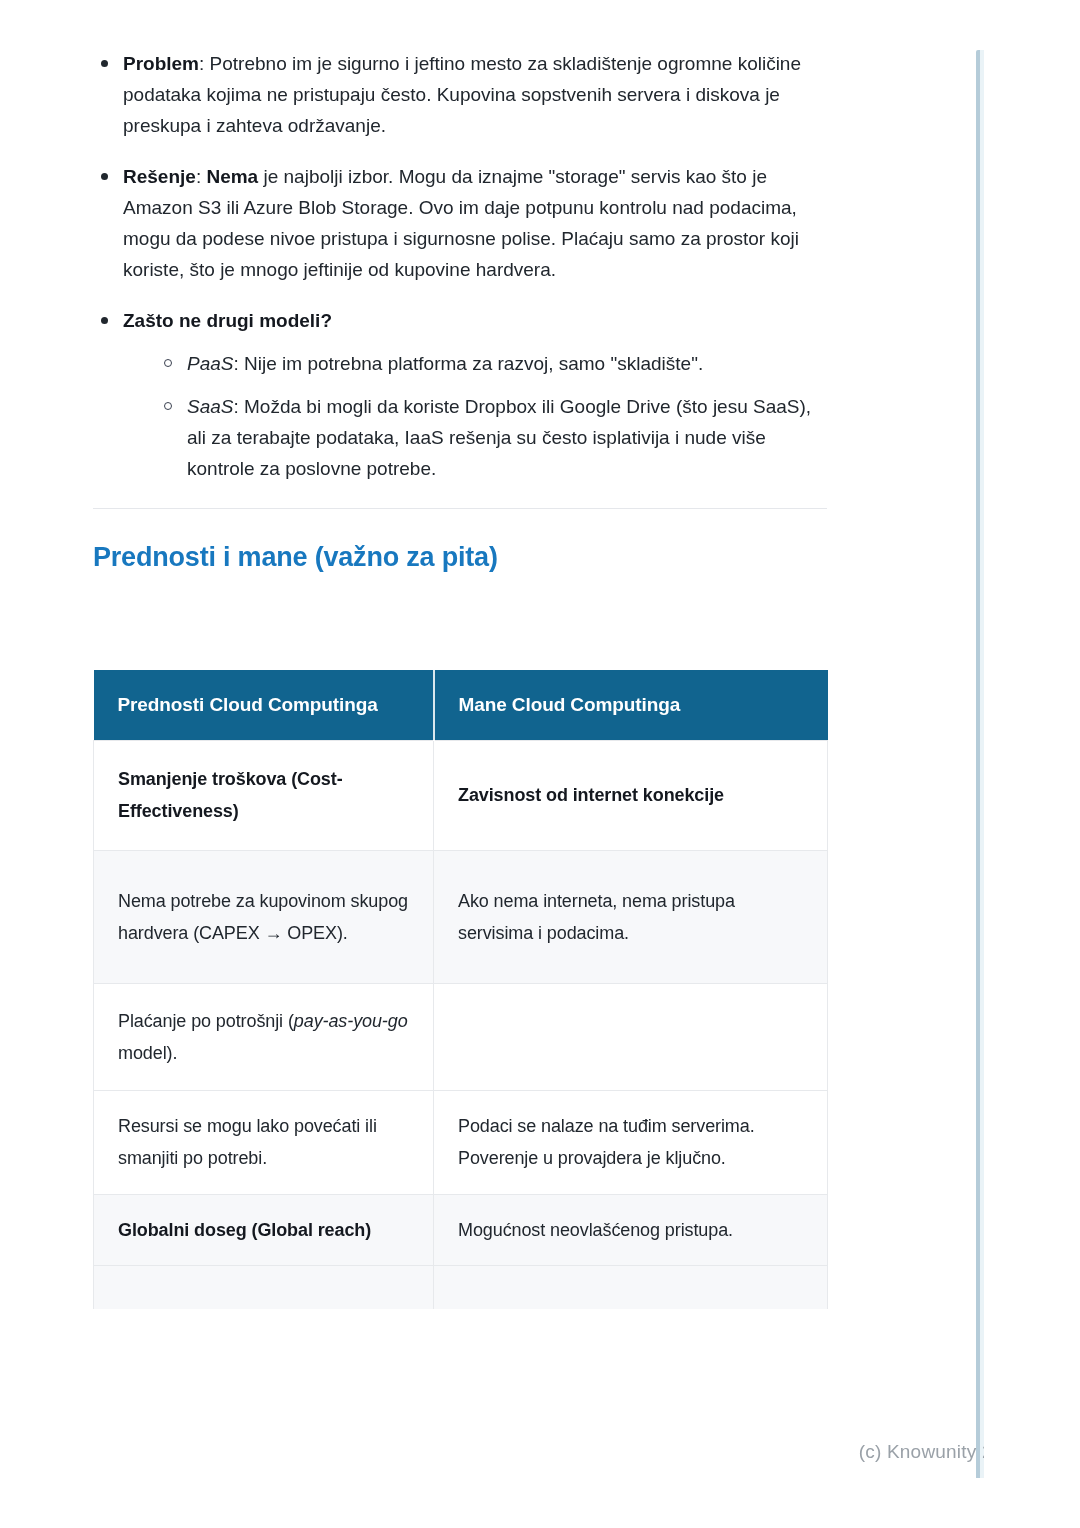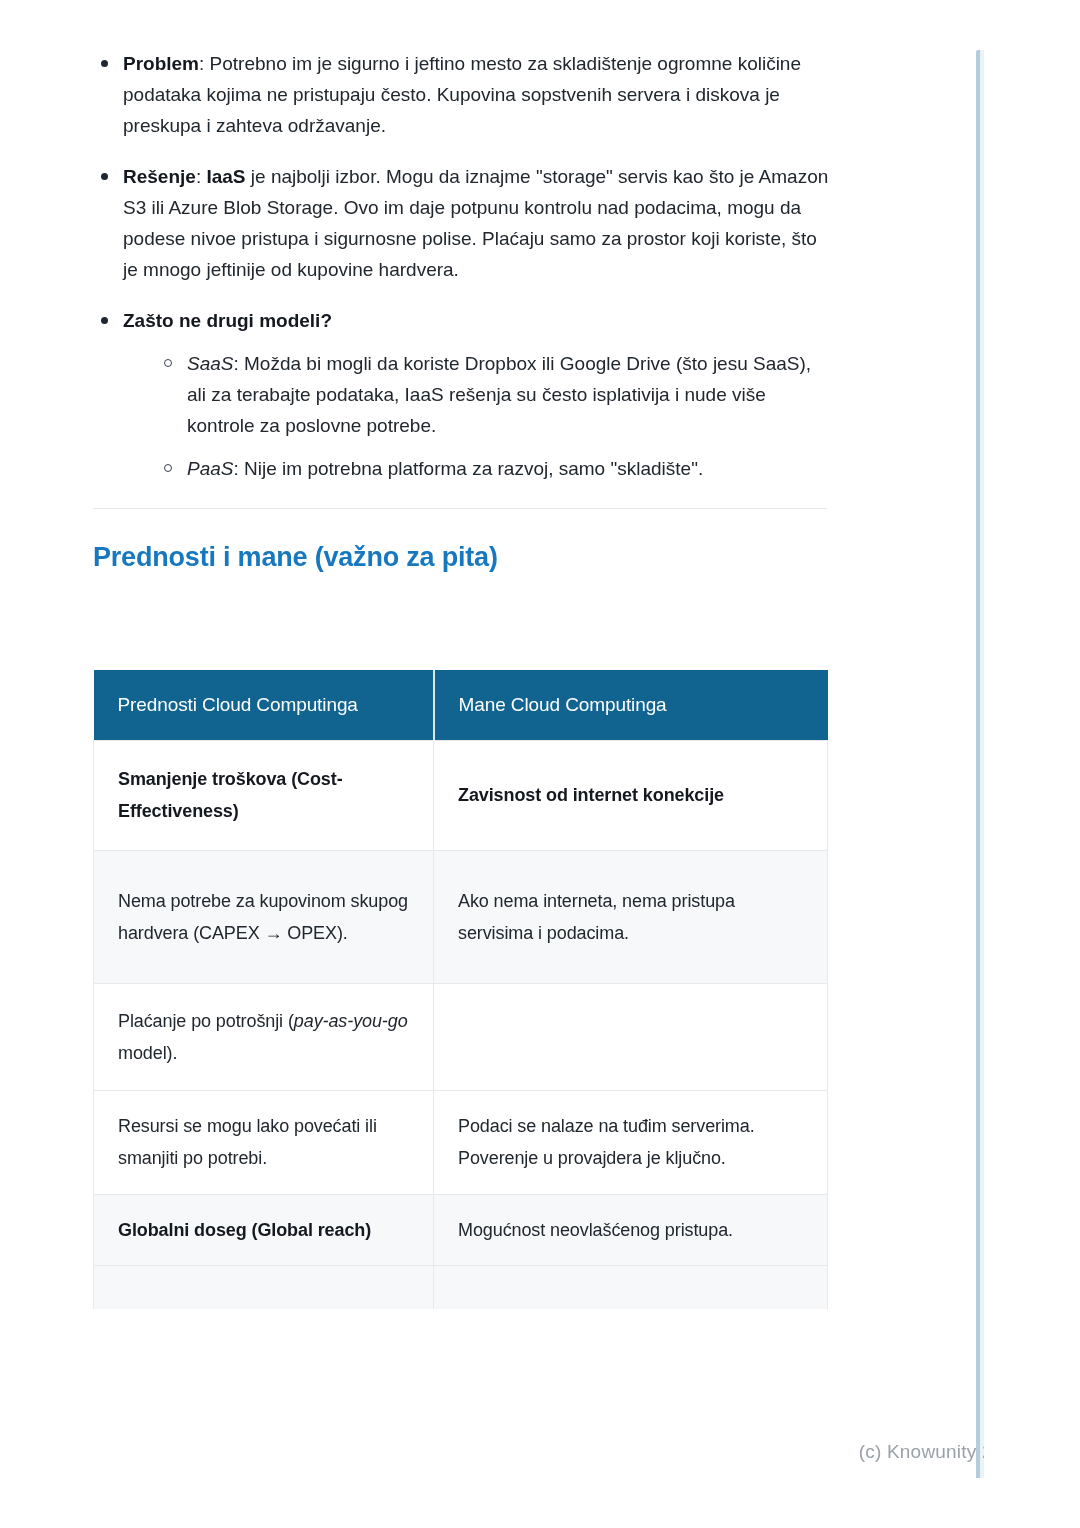--- a/index.html
+++ b/index.html
@@ -28,21 +28,21 @@
 
   
   .divider{position:absolute;left:93px;top:508px;width:734px;height:0;border-top:1px solid #e5e7eb;}
   .heading{position:absolute;left:93px;top:538px;width:737px;font-size:27px;line-height:38px;font-weight:700;color:var(--accent_heading);letter-spacing:-0.2px;}
   .intro{position:absolute;left:93px;top:604px;width:800px;font-size:19px;line-height:30px;white-space:nowrap;}
 
   
   .ct{position:absolute;left:93px;top:670px;width:734px;border-collapse:collapse;table-layout:fixed;font-size:18px;}
   .ct col.c1{width:340px;}
   .ct col.c2{width:394px;}
-  .ct th{background:var(--table_header_bg);color:var(--table_header_text);height:70px;font-size:19px;font-weight:400;text-align:left;padding:8px 24px;vertical-align:middle;letter-spacing:-0.1px;}
+  .ct th{background:var(--table_header_bg);color:var(--table_header_text);height:70px;font-size:19px;font-weight:700;text-align:left;padding:8px 24px;vertical-align:middle;letter-spacing:-0.1px;}
   .ct th:first-child{border-right:2px solid rgba(255,255,255,0.85);}
   .ct td{border:1px solid var(--border);padding:0 24px;vertical-align:middle;line-height:32px;letter-spacing:-0.1px;}
   .ct .nw{white-space:nowrap;}
   tr.stripe td{background:var(--row_stripe);}
   .r0 td{height:110px;} .r1 td{height:133px;} .r2 td{height:107px;} .r3 td{height:73px;}
   .r4 td{height:104px;} .r5 td{height:71px;}  .r6 td{height:106px;} .r7 td{height:44px;border-bottom:none;
     background:linear-gradient(180deg,#f7f8fa 0%,#f7f8fa 55%,rgba(247,248,250,0) 100%);}
   .seg-b{font-weight:700;color:#14181f;}
   .seg-i{font-style:italic;}
 
@@ -55,30 +55,30 @@
 </head>
 <body>
 
 <div class="page">
 
   <ul class="notes">
     <li class="b">
       <span><span class="seg-b">Problem</span><span>: Potrebno im je sigurno i jeftino mesto za skladištenje ogromne količine podataka kojima ne pristupaju često. Kupovina sopstvenih servera i diskova je preskupa i zahteva održavanje.</span></span>
     </li>
     <li class="b">
-      <span><span class="seg-b">Rešenje</span><span>: </span><span class="seg-b">IaaS</span><span> je najbolji izbor. Mogu da iznajme "storage" servis kao što je Amazon S3 ili Azure Blob Storage. Ovo im daje potpunu kontrolu nad podacima, mogu da podese nivoe pristupa i sigurnosne polise. Plaćaju samo za prostor koji koriste, što je mnogo jeftinije od kupovine hardvera.</span></span>
+      <span><span class="seg-b">Rešenje</span><span>: </span><span class="seg-b">Nema</span><span> je najbolji izbor. Mogu da iznajme "storage" servis kao što je Amazon S3 ili Azure Blob Storage. Ovo im daje potpunu kontrolu nad podacima, mogu da podese nivoe pristupa i sigurnosne polise. Plaćaju samo za prostor koji koriste, što je mnogo jeftinije od kupovine hardvera.</span></span>
     </li>
     <li class="b">
       <span><span class="seg-b">Zašto ne drugi modeli?</span></span>
       <ul class="subnotes">
         <li class="sb">
-          <span><span class="seg-i">SaaS</span><span>: Možda bi mogli da koriste Dropbox ili Google Drive (što jesu SaaS), ali za terabajte podataka, IaaS rešenja su često isplativija i nude više kontrole za poslovne potrebe.</span></span>
+          <span><span class="seg-i">PaaS</span><span>: Nije im potrebna platforma za razvoj, samo "skladište".</span></span>
         </li>
         <li class="sb">
-          <span><span class="seg-i">PaaS</span><span>: Nije im potrebna platforma za razvoj, samo "skladište".</span></span>
+          <span><span class="seg-i">SaaS</span><span>: Možda bi mogli da koriste Dropbox ili Google Drive (što jesu SaaS), ali za terabajte podataka, IaaS rešenja su često isplativija i nude više kontrole za poslovne potrebe.</span></span>
         </li>
       </ul>
     </li>
   </ul>
 
   <div class="divider"></div>
 
   <h2 class="heading">Prednosti i mane (važno za pita)</h2>
 
 

